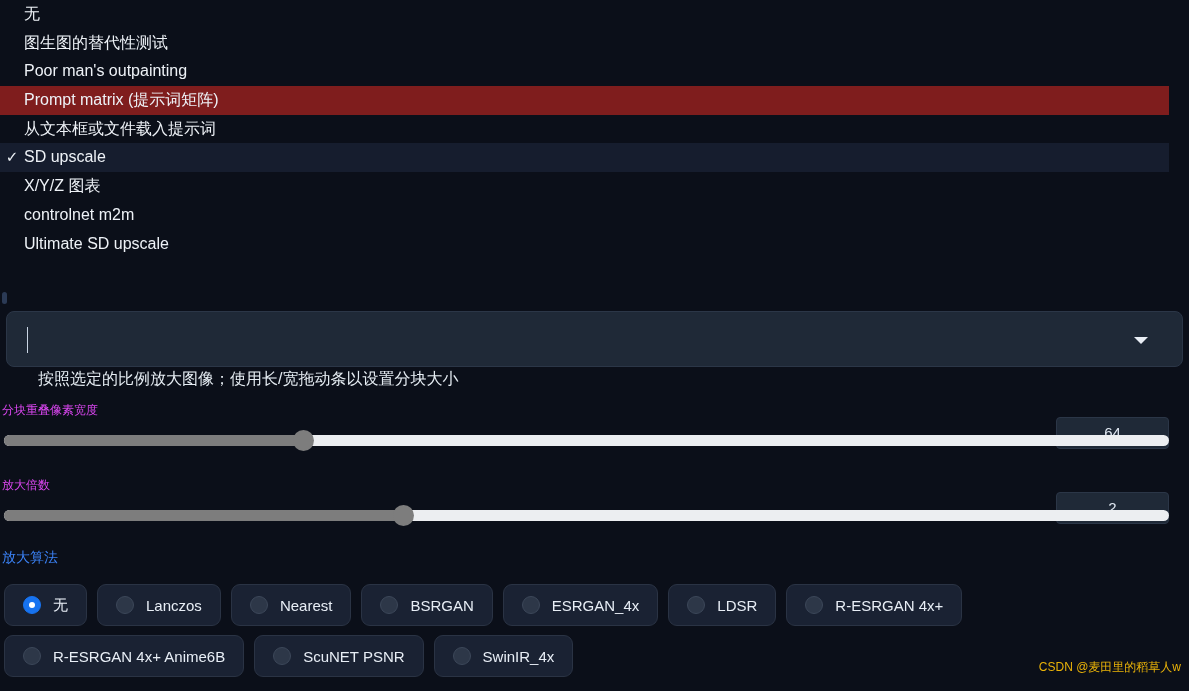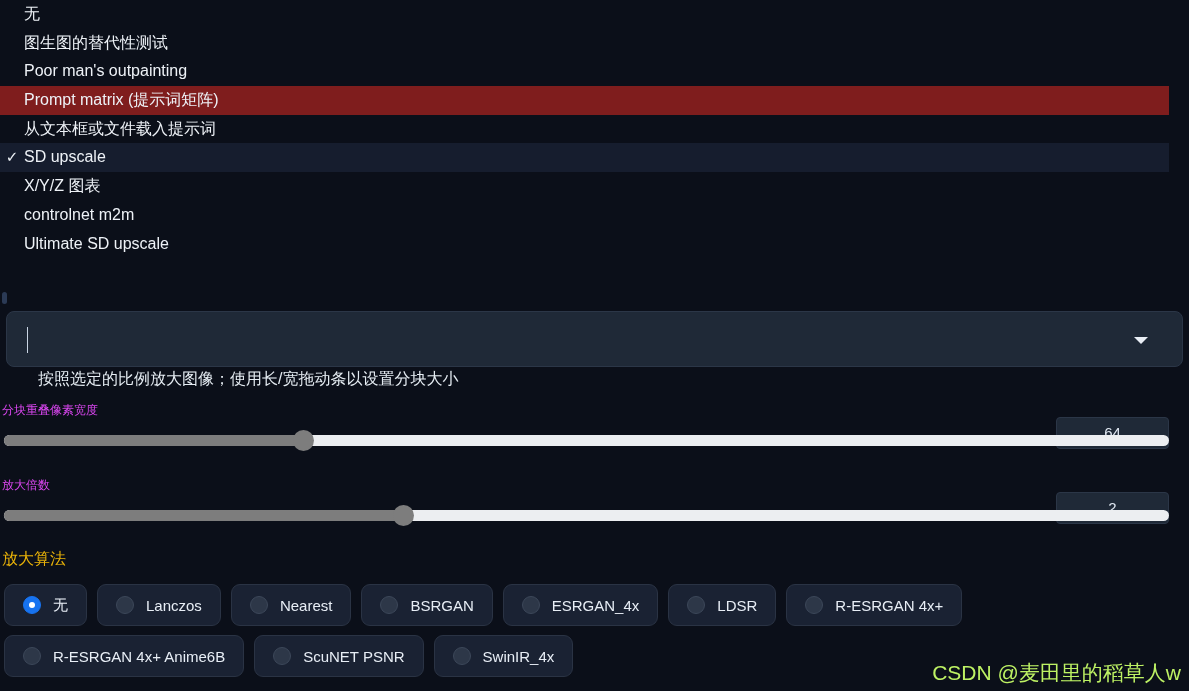--- a/index.html
+++ b/index.html
@@ -154,22 +154,22 @@
     height: 21px;
     border-radius: 50%;
     background: #7d7d7d;
   }
 
   
   .radio-section-label {
     position: absolute;
     left: 2px;
     top: 549px;
-    font-size: 16px;
-    color: #eab308;
+    font-size: 14px;
+    color: #3b82f6;
   }
   .radio-rows {
     position: absolute;
     left: 4px;
     top: 584px;
     width: 1181px;
   }
   .radio-row {
     display: flex;
     flex-wrap: nowrap;
@@ -209,22 +209,22 @@
     width: 6px; height: 6px;
     border-radius: 50%;
     background: #ffffff;
   }
 
   
   .watermark {
     position: absolute;
     right: 8px;
     top: 659px;
-    font-size: 21px;
-    color: #bef264;
+    font-size: 12px;
+    color: #eab308;
     white-space: nowrap;
   }
 </style>
 </head>
 <body>
 
 <div id="app">
 
   <div class="dropdown-list" id="dd-list">
       <div class="dd-item"><span class="dd-check"></span><span>无</span></div>

